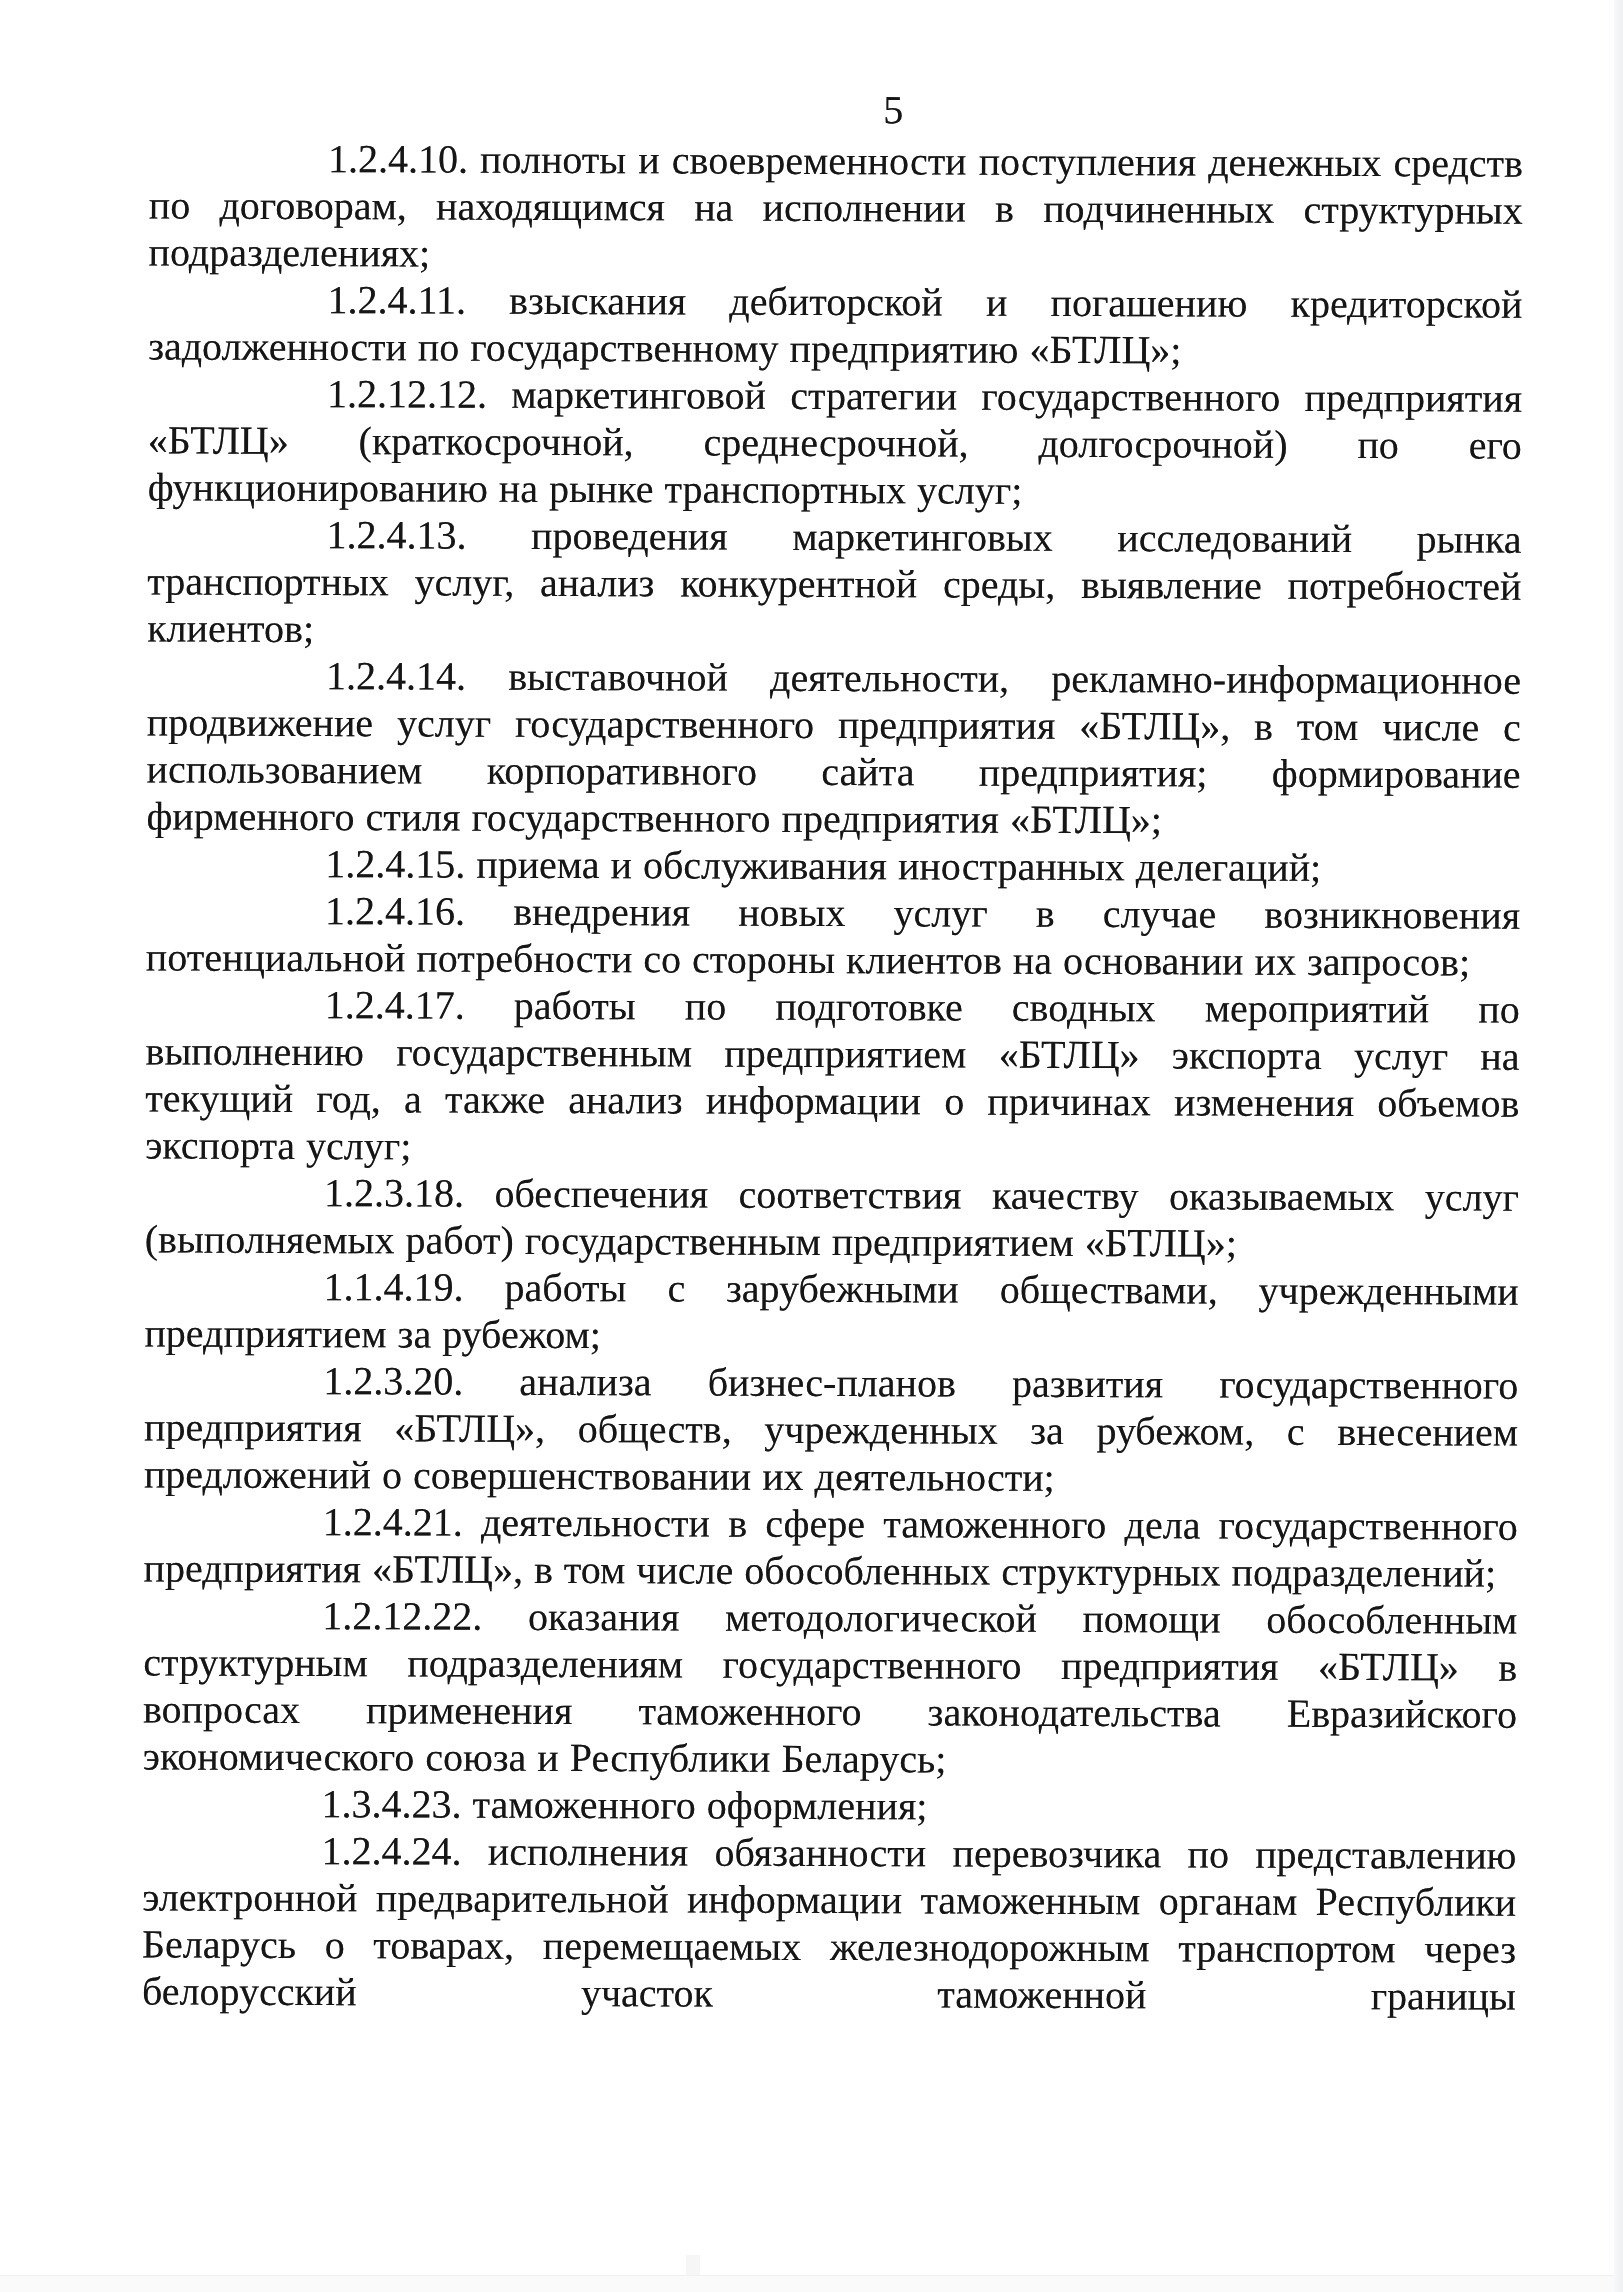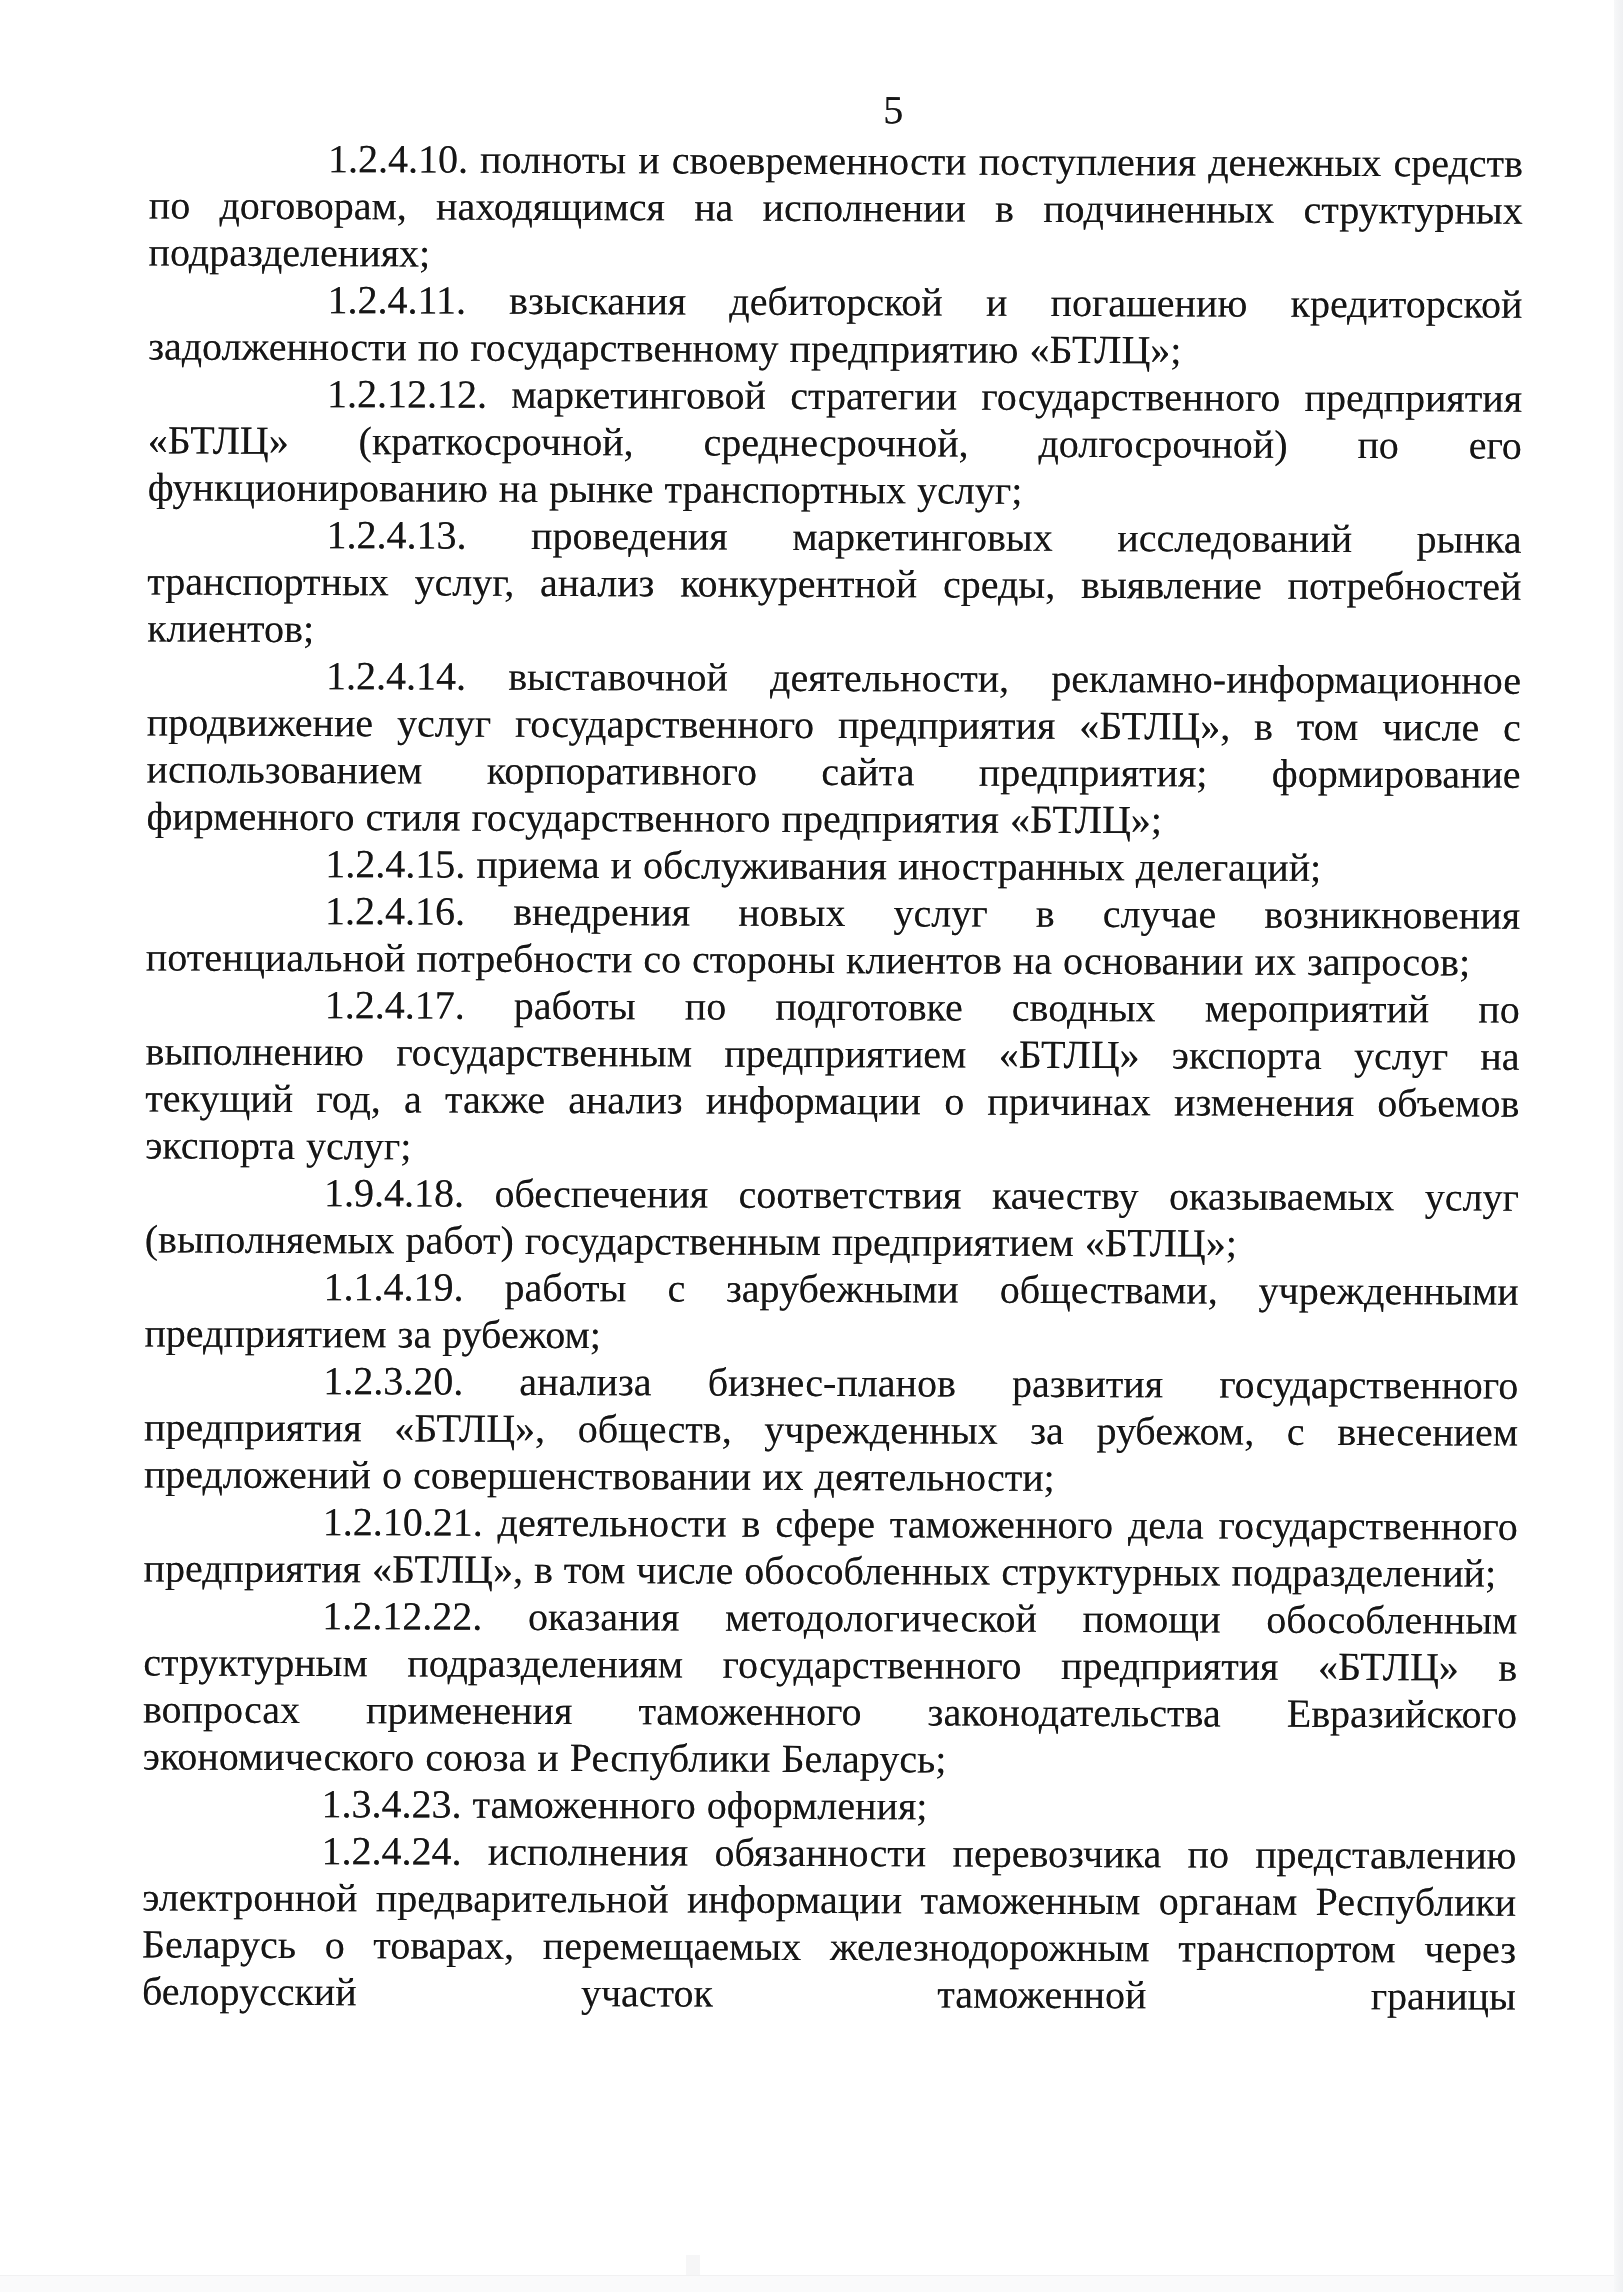--- a/index.html
+++ b/index.html
@@ -98,24 +98,24 @@
 
     <div class="text-block">
       <p class="para"><span class="pnum">1.2.4.10.</span> <span>полноты и своевременности поступления денежных средств по договорам, находящимся на исполнении в подчиненных структурных подразделениях;</span></p>
       <p class="para"><span class="pnum">1.2.4.11.</span> <span>взыскания дебиторской и погашению кредиторской задолженности по государственному предприятию «БТЛЦ»;</span></p>
       <p class="para"><span class="pnum">1.2.12.12.</span> <span>маркетинговой стратегии государственного предприятия «БТЛЦ» (краткосрочной, среднесрочной, долгосрочной) по его функционированию на рынке транспортных услуг;</span></p>
       <p class="para"><span class="pnum">1.2.4.13.</span> <span>проведения маркетинговых исследований рынка транспортных услуг, анализ конкурентной среды, выявление потребностей клиентов;</span></p>
       <p class="para"><span class="pnum">1.2.4.14.</span> <span>выставочной деятельности, рекламно-информационное продвижение услуг государственного предприятия «БТЛЦ», в том числе с использованием корпоративного сайта предприятия; формирование фирменного стиля государственного предприятия «БТЛЦ»;</span></p>
       <p class="para"><span class="pnum">1.2.4.15.</span> <span>приема и обслуживания иностранных делегаций;</span></p>
       <p class="para"><span class="pnum">1.2.4.16.</span> <span>внедрения новых услуг в случае возникновения потенциальной потребности со стороны клиентов на основании их запросов;</span></p>
       <p class="para"><span class="pnum">1.2.4.17.</span> <span>работы по подготовке сводных мероприятий по выполнению государственным предприятием «БТЛЦ» экспорта услуг на текущий год, а также анализ информации о причинах изменения объемов экспорта услуг;</span></p>
-      <p class="para"><span class="pnum">1.9.4.18.</span> <span>обеспечения соответствия качеству оказываемых услуг (выполняемых работ) государственным предприятием «БТЛЦ»;</span></p>
+      <p class="para"><span class="pnum">1.2.3.18.</span> <span>обеспечения соответствия качеству оказываемых услуг (выполняемых работ) государственным предприятием «БТЛЦ»;</span></p>
       <p class="para"><span class="pnum">1.1.4.19.</span> <span>работы с зарубежными обществами, учрежденными предприятием за рубежом;</span></p>
       <p class="para"><span class="pnum">1.2.3.20.</span> <span>анализа бизнес-планов развития государственного предприятия «БТЛЦ», обществ, учрежденных за рубежом, с внесением предложений о совершенствовании их деятельности;</span></p>
-      <p class="para"><span class="pnum">1.2.10.21.</span> <span>деятельности в сфере таможенного дела государственного предприятия «БТЛЦ», в том числе обособленных структурных подразделений;</span></p>
+      <p class="para"><span class="pnum">1.2.4.21.</span> <span>деятельности в сфере таможенного дела государственного предприятия «БТЛЦ», в том числе обособленных структурных подразделений;</span></p>
       <p class="para"><span class="pnum">1.2.12.22.</span> <span>оказания методологической помощи обособленным структурным подразделениям государственного предприятия «БТЛЦ» в вопросах применения таможенного законодательства Евразийского экономического союза и Республики Беларусь;</span></p>
       <p class="para"><span class="pnum">1.3.4.23.</span> <span>таможенного оформления;</span></p>
       <p class="para continues"><span class="pnum">1.2.4.24.</span> <span>исполнения обязанности перевозчика по представлению электронной предварительной информации таможенным органам Республики Беларусь о товарах, перемещаемых железнодорожным транспортом через белорусский участок таможенной границы</span></p>
     </div>
 
   </div>
 
   <div class="scan-mark"></div>
   <div class="scan-strip-bottom"></div>
   <div class="scan-edge-right"></div>

